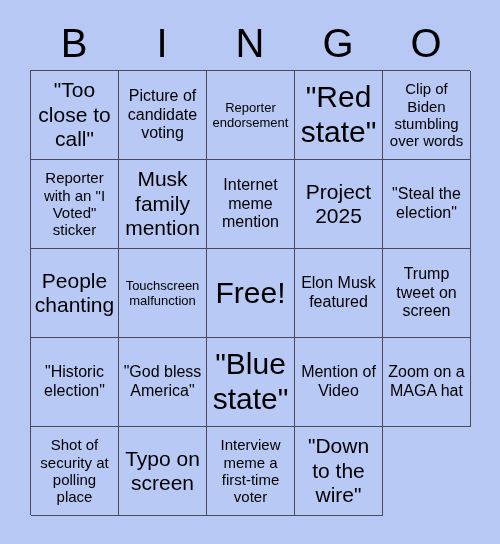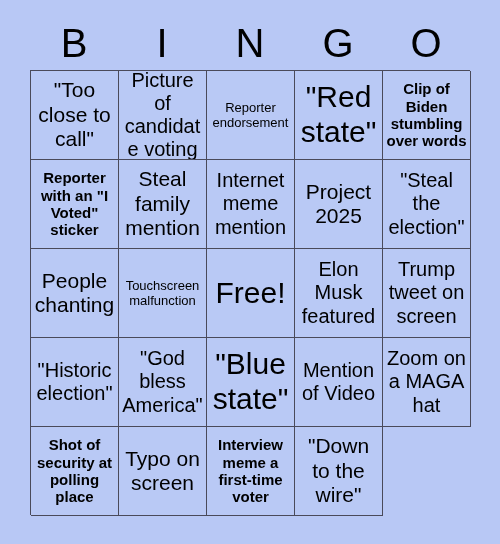--- a/index.html
+++ b/index.html
@@ -67,22 +67,22 @@
   }
   .cell-text {
     display: block;
     width: 100%;
     color: #000000;
     line-height: 1.16;
     word-wrap: break-word;
   }
   .fs-xl  { font-size: 30px; }
   .fs-lg  { font-size: 21px; }
-  .fs-md  { font-size: 20px; text-align: center; }
-  .fs-sm  { font-size: 15px; font-weight: bold; }
+  .fs-md  { font-size: 16px; text-align: center; }
+  .fs-sm  { font-size: 15px; }
   .fs-xs  { font-size: 13px; }
 </style>
 </head>
 <body>
 
 <div id="bingo-card">
 
   <div id="header-row">
       <div class="header-letter">B</div>
       <div class="header-letter">I</div>
@@ -104,21 +104,21 @@
       <div class="cell">
         <span class="cell-text fs-xl">"Red state"</span>
       </div>
       <div class="cell">
         <span class="cell-text fs-sm">Clip of Biden stumbling over words</span>
       </div>
       <div class="cell">
         <span class="cell-text fs-sm">Reporter with an "I Voted" sticker</span>
       </div>
       <div class="cell">
-        <span class="cell-text fs-lg">Steal family mention</span>
+        <span class="cell-text fs-lg">Musk family mention</span>
       </div>
       <div class="cell">
         <span class="cell-text fs-md">Internet meme mention</span>
       </div>
       <div class="cell">
         <span class="cell-text fs-lg">Project 2025</span>
       </div>
       <div class="cell">
         <span class="cell-text fs-md">"Steal the election"</span>
       </div>

